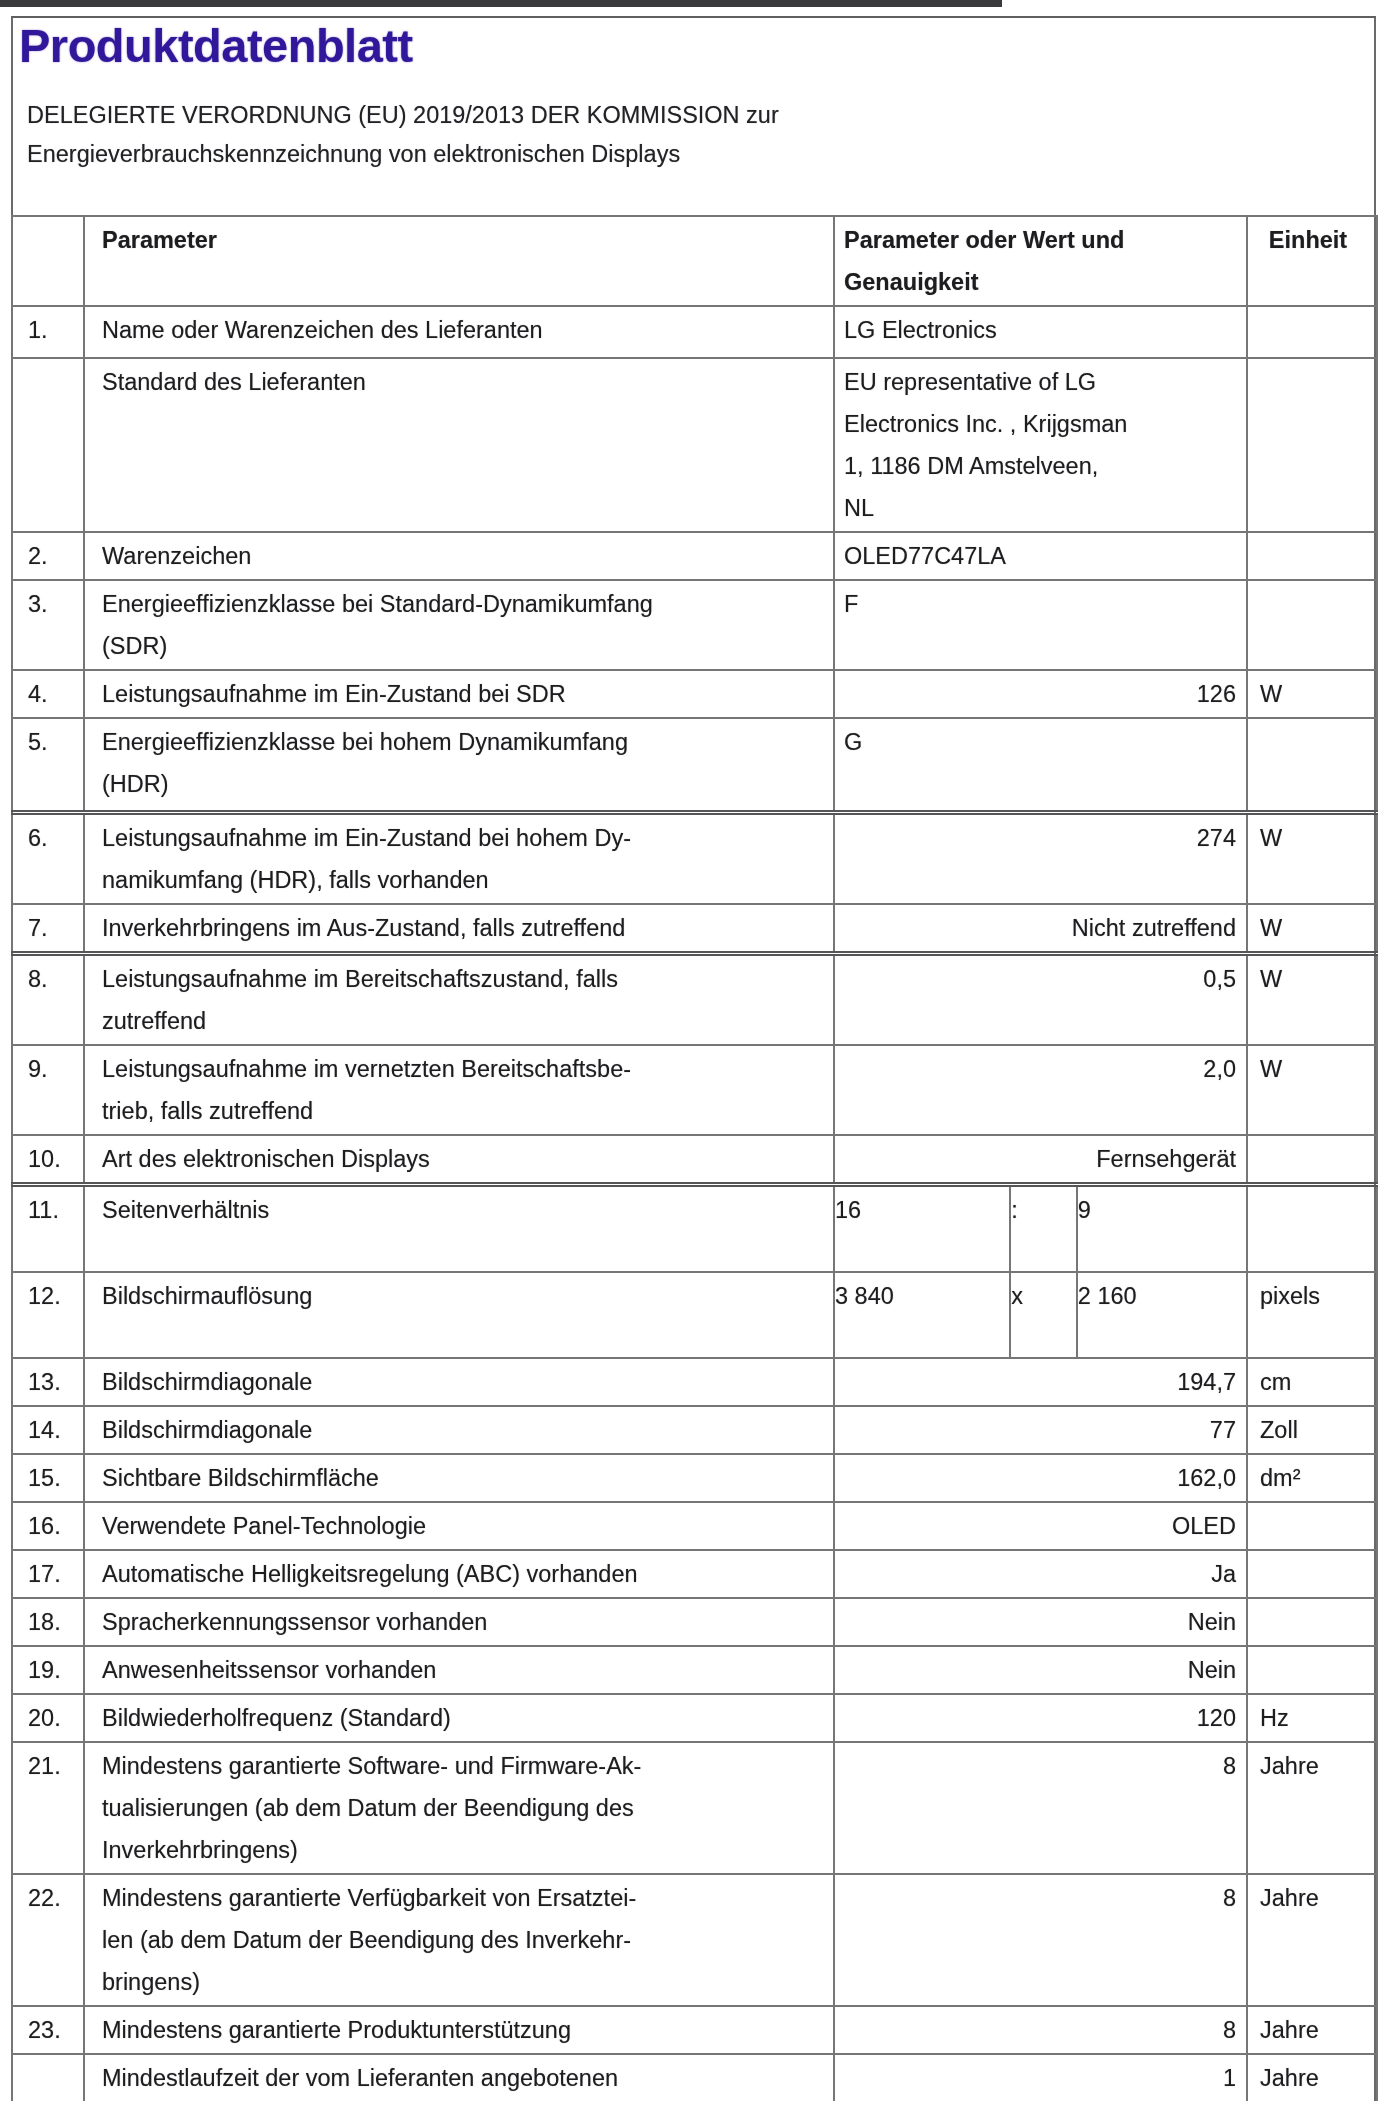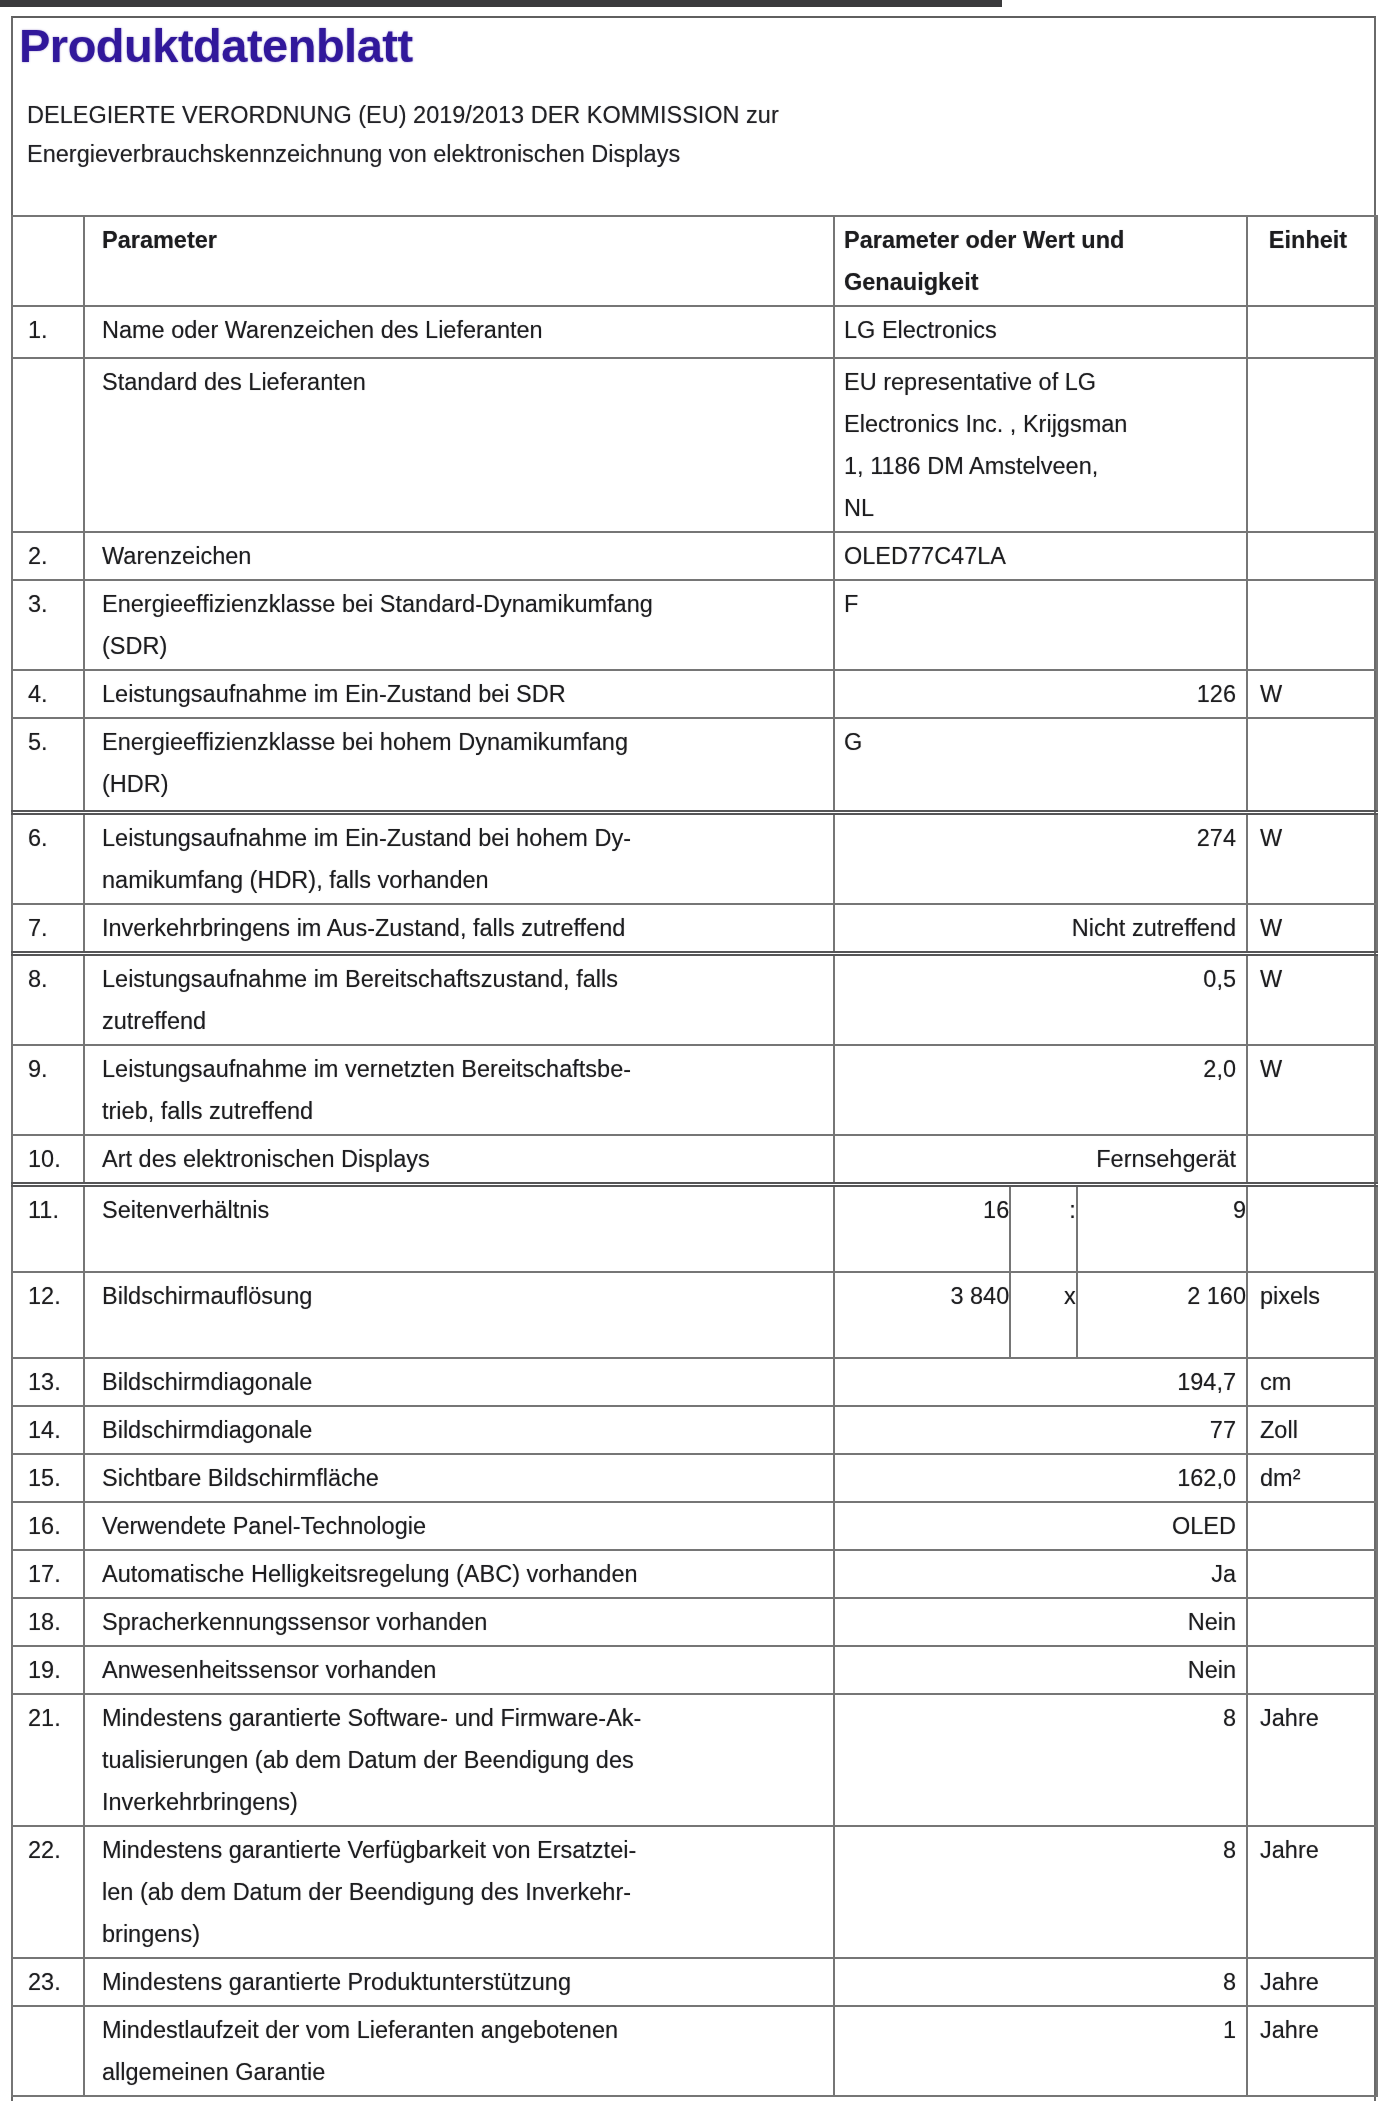--- a/index.html
+++ b/index.html
@@ -59,21 +59,21 @@
   td.c-num{padding-left:15px;}
   td.c-param,th.c-param{padding-left:17px;padding-right:10px;}
   td.c-val,th.c-val{padding-left:9px;padding-right:10px;}
   td.c-val.ar{text-align:right;margin-top:11px;}
   td.c-unit{padding-left:12px;padding-right:4px;}
   tr.bt-thick>td{border-top:5px double #555557;}
   
   td.split{position:relative;padding:0;}
   .split-wrap{position:absolute;inset:0;display:flex;}
   .split-wrap .sub{
-    display:block;text-align:right;line-height:42px;padding-top:2px;
+    display:block;text-align:left;line-height:42px;padding-top:2px;
     box-sizing:border-box;
   }
   .split-wrap .a{width:42.4%;}
   .split-wrap .sep{width:16.2%;border-left:2px solid #767676;}
   .split-wrap .b{width:41.4%;border-left:2px solid #767676;}
   
   tr.h-head{height:88px;}
   tr.h-52{height:52px;}
   tr.h-168{height:168px;}
   tr.h-45{height:45px;}
@@ -248,20 +248,26 @@
         <td class="c-param">Spracherkennungssensor vorhanden</td>
         <td class="c-val ar">Nein</td>
         <td class="c-unit"></td>
       </tr>
       <tr class="h-46">
         <td class="c-num">19.</td>
         <td class="c-param">Anwesenheitssensor vorhanden</td>
         <td class="c-val ar">Nein</td>
         <td class="c-unit"></td>
       </tr>
+      <tr class="h-48">
+        <td class="c-num">20.</td>
+        <td class="c-param">Bildwiederholfrequenz (Standard)</td>
+        <td class="c-val ar">120</td>
+        <td class="c-unit">Hz</td>
+      </tr>
       <tr class="h-130">
         <td class="c-num">21.</td>
         <td class="c-param">Mindestens garantierte Software- und Firmware-Ak-
 tualisierungen (ab dem Datum der Beendigung des
 Inverkehrbringens)</td>
         <td class="c-val ar">8</td>
         <td class="c-unit">Jahre</td>
       </tr>
       <tr class="h-124">
         <td class="c-num">22.</td>

